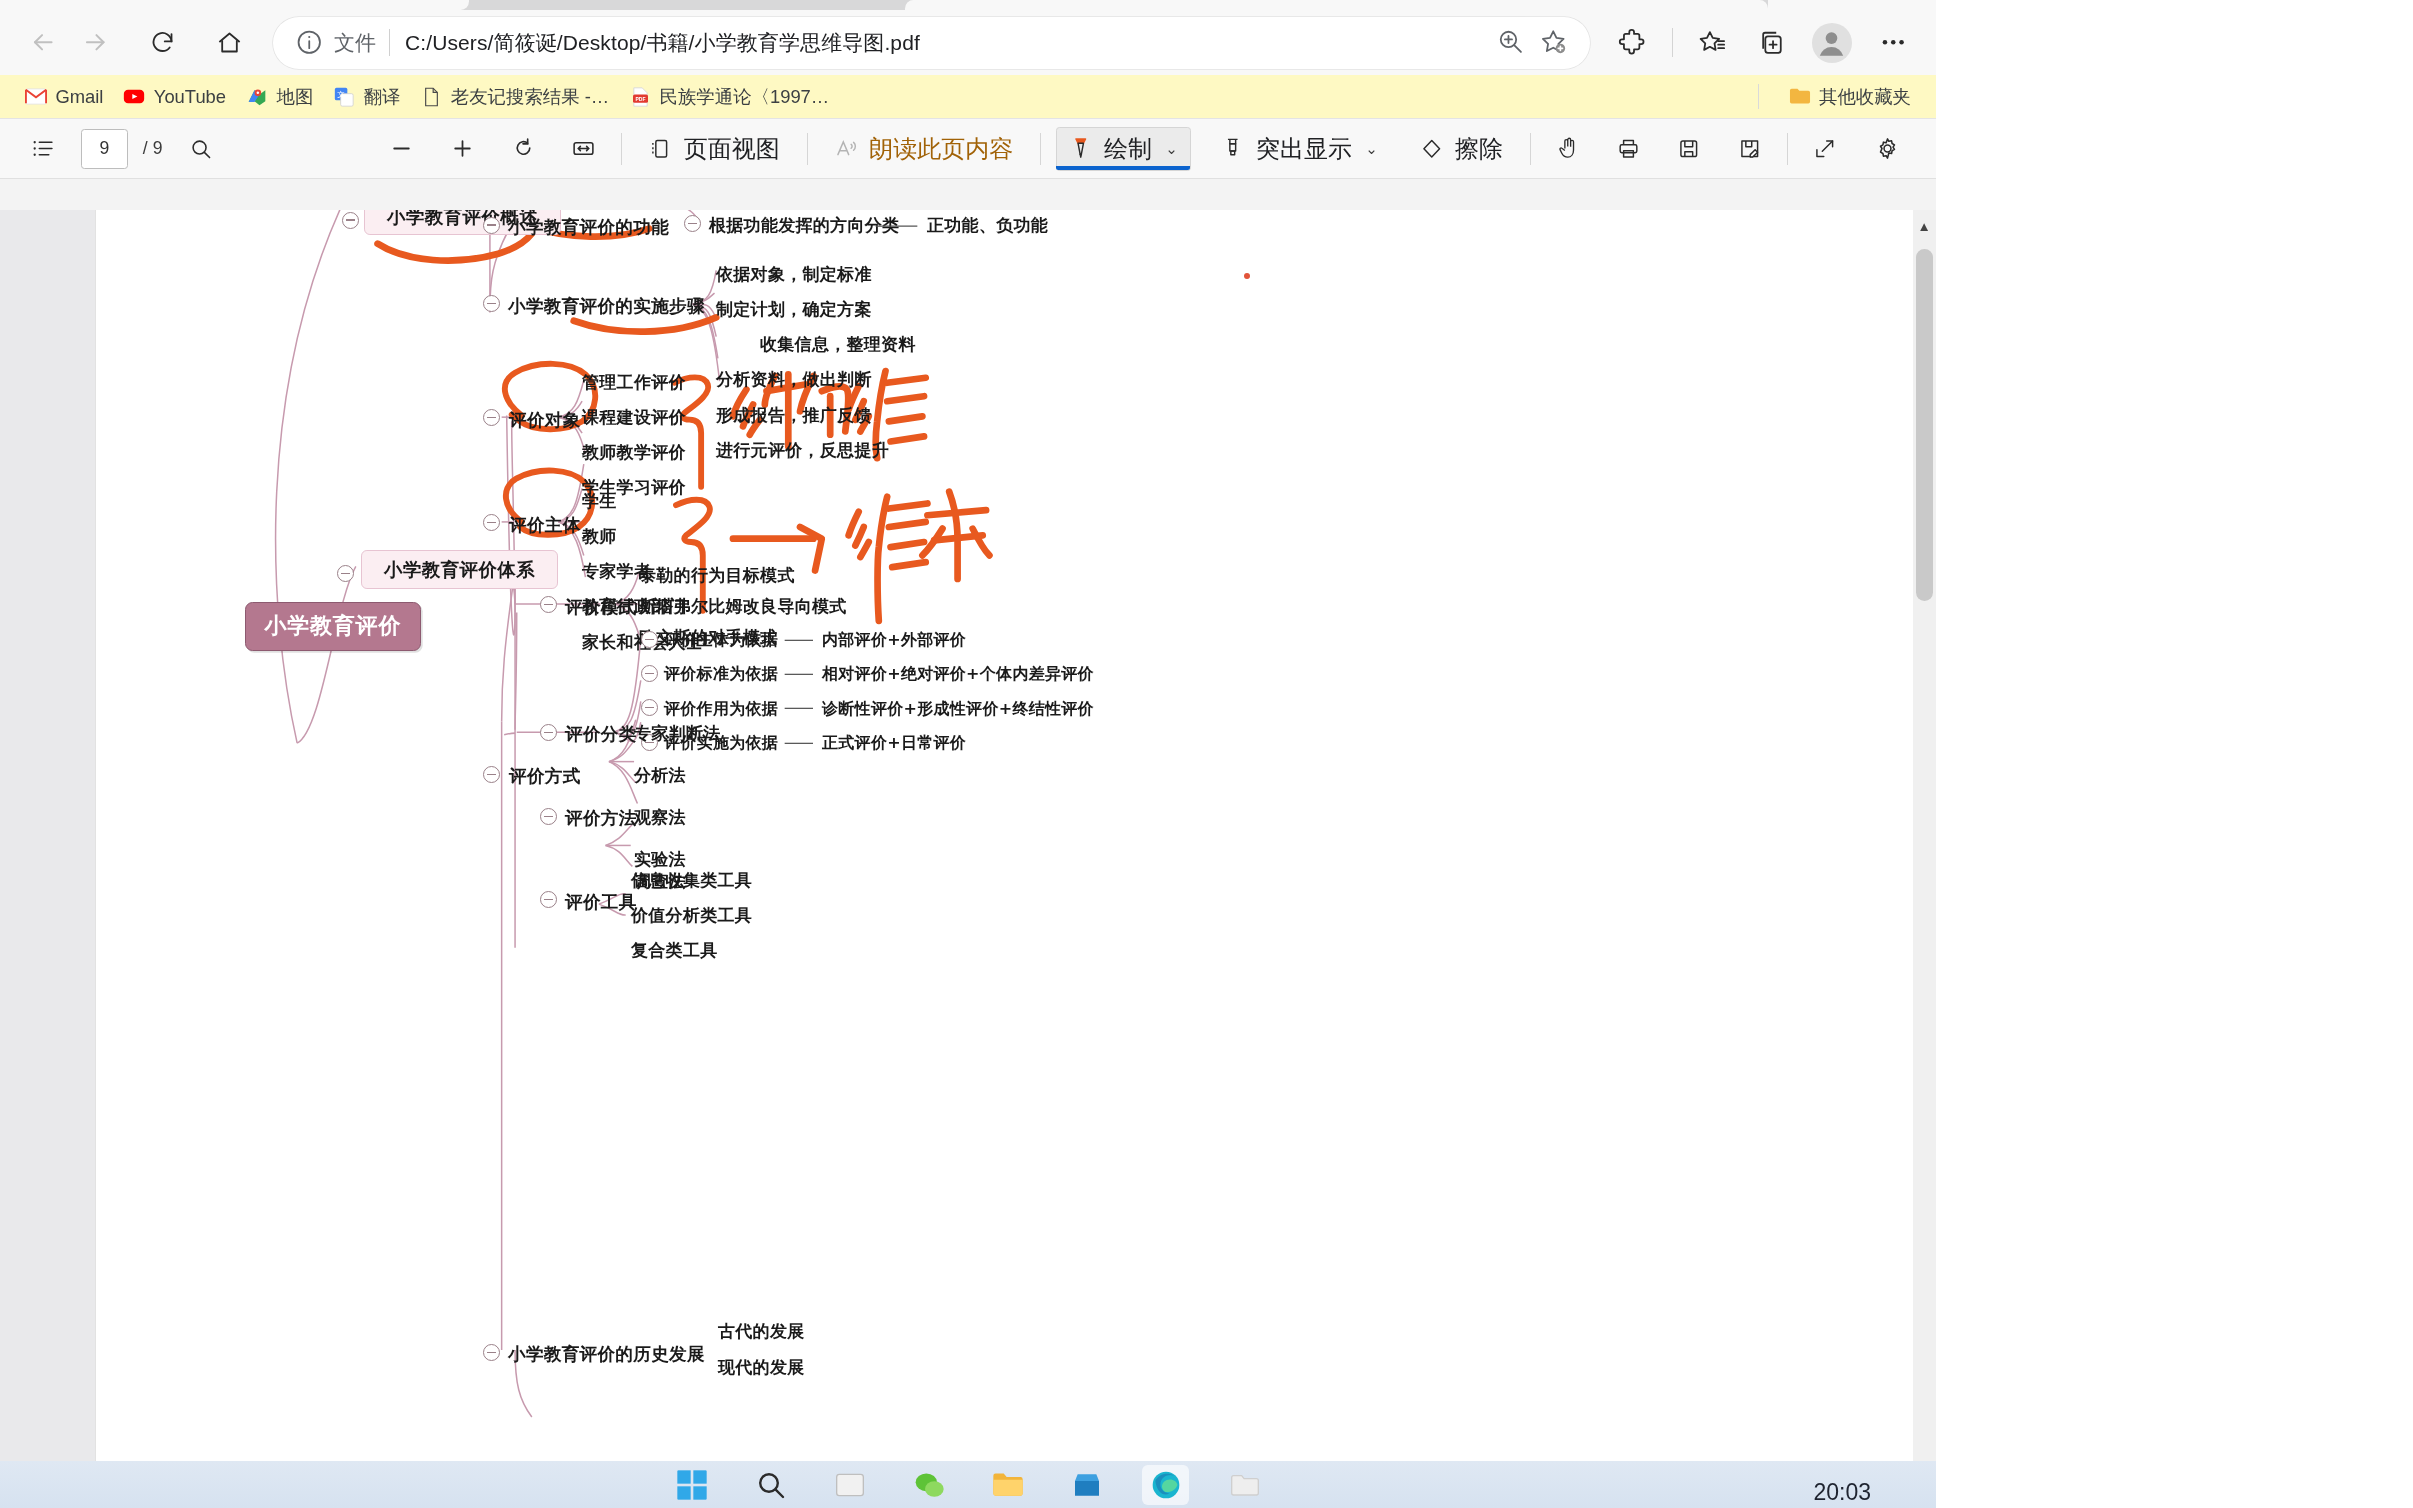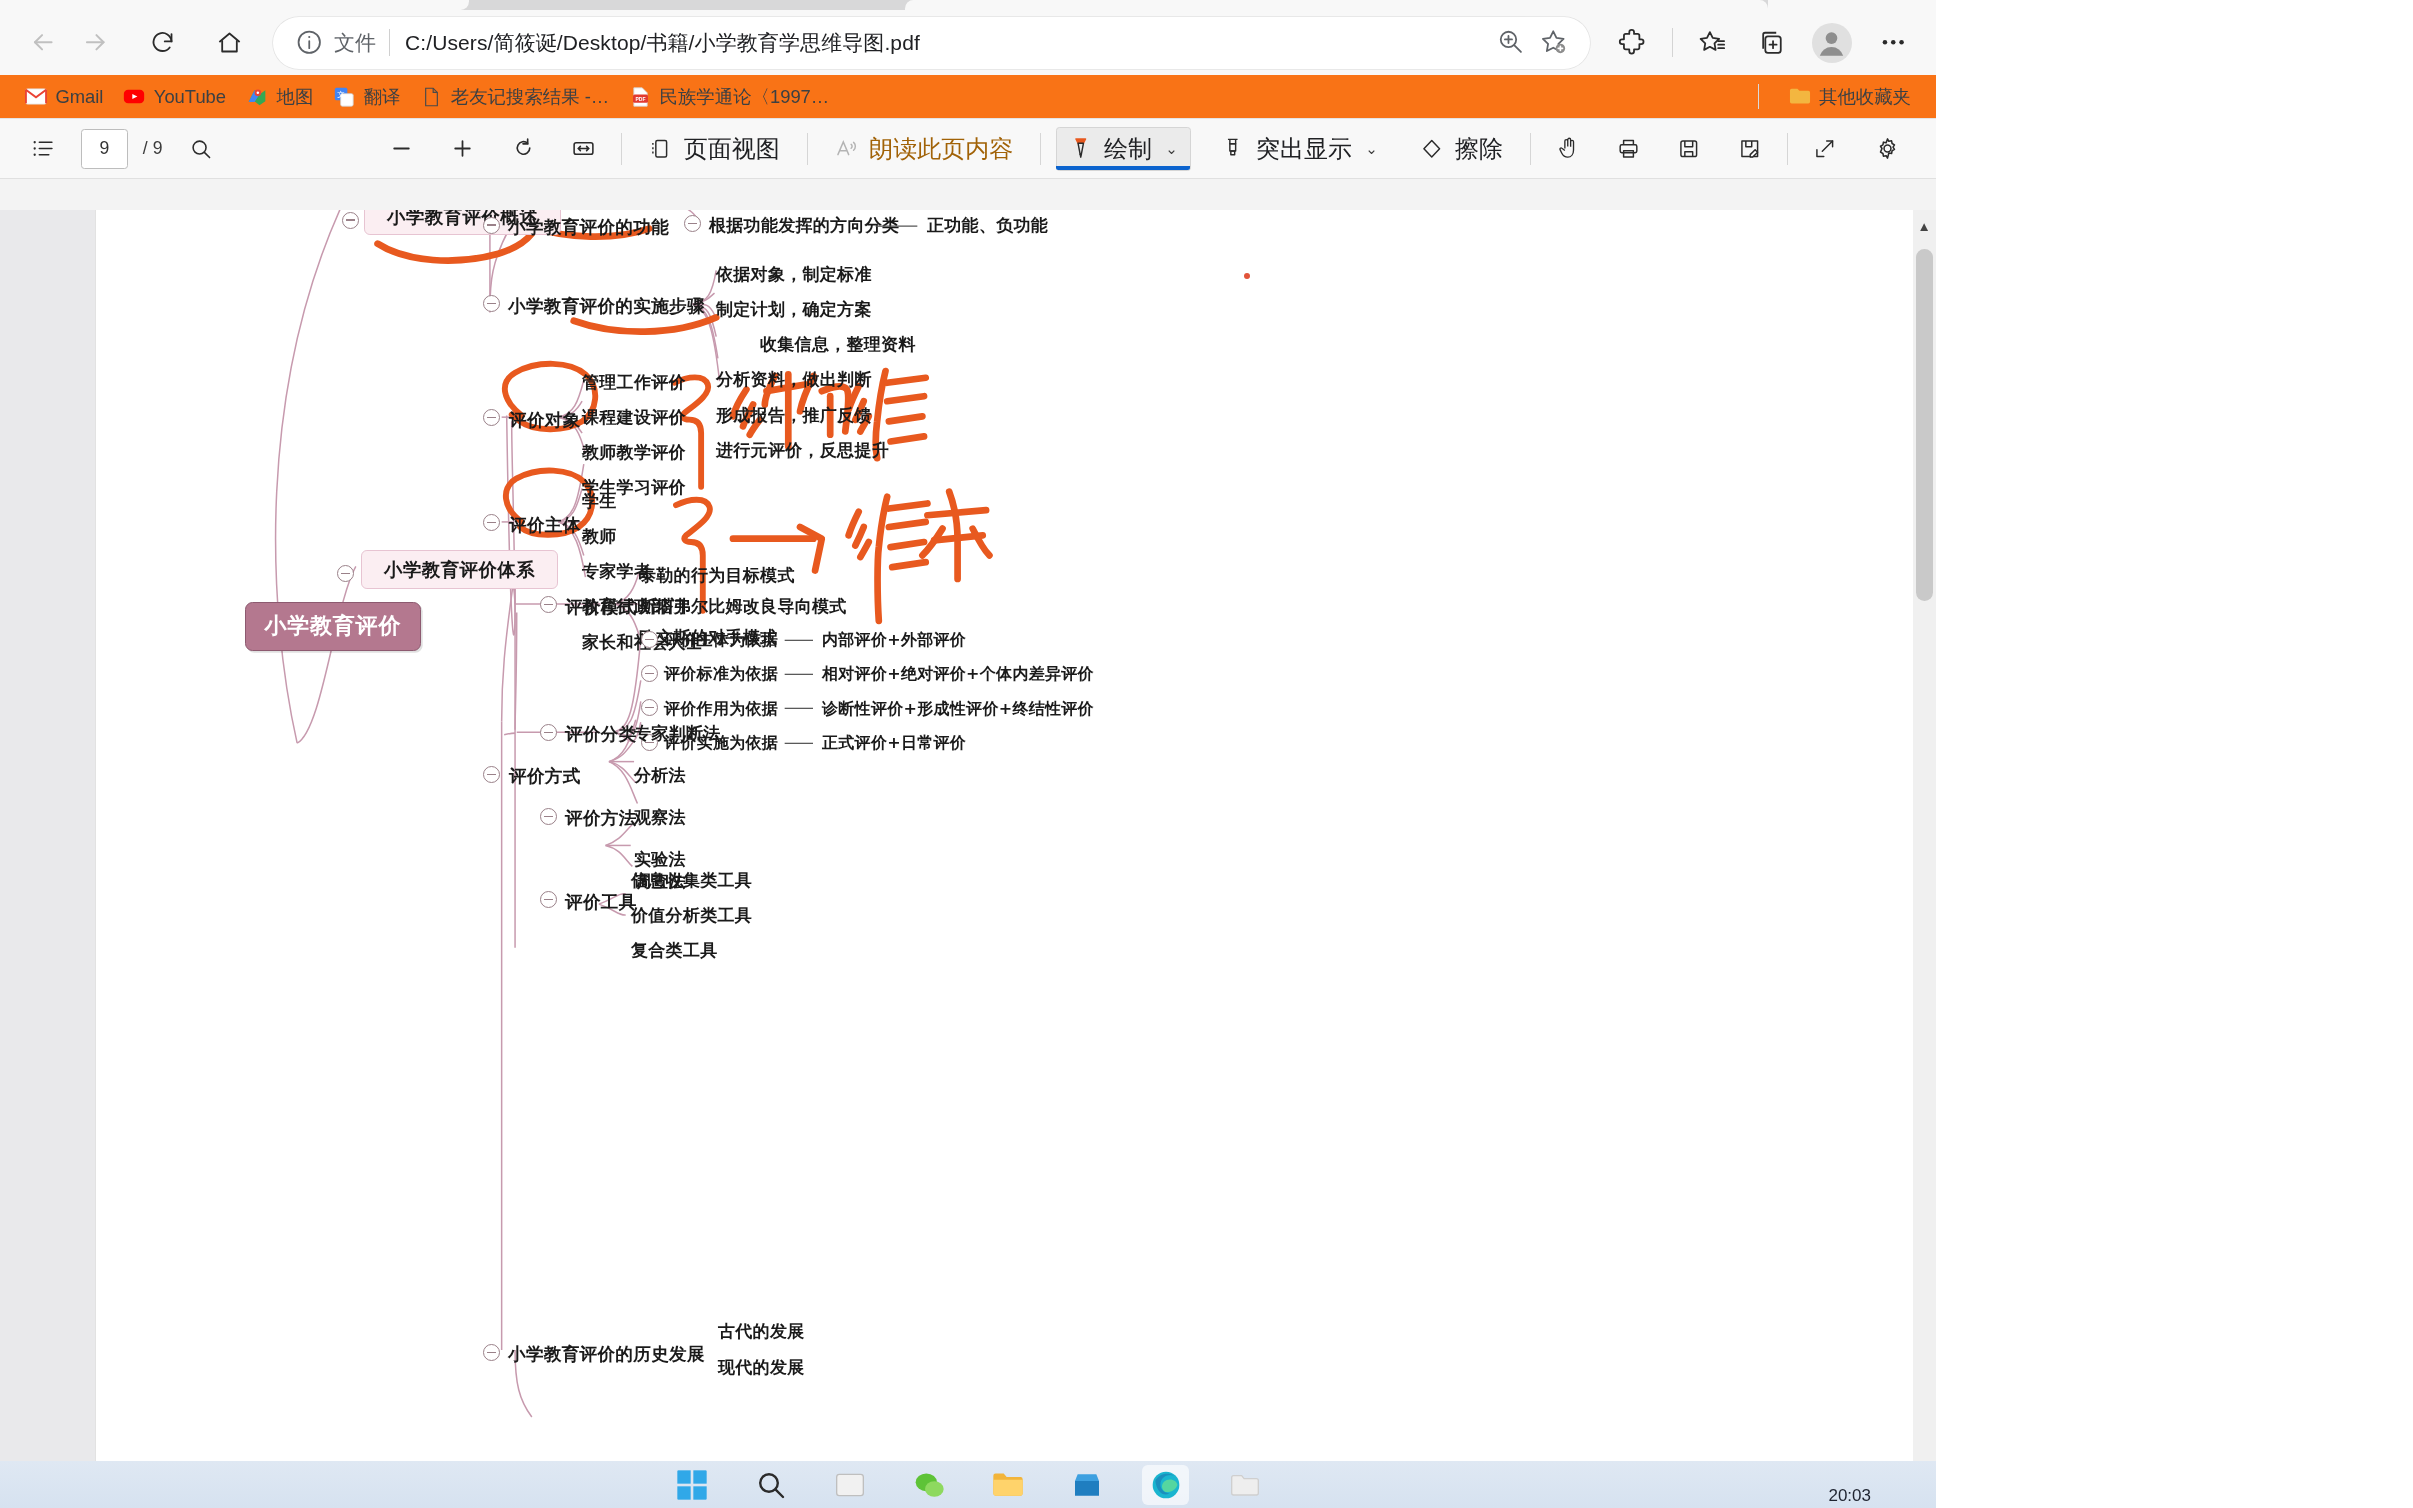--- a/index.html
+++ b/index.html
@@ -56,21 +56,21 @@
   }
   .omni-right { margin-left:auto; display:flex; align-items:center; gap: 15px; }
 
   .nav-right { display:flex; align-items:center; gap: 6.7px; margin-left: 5px; }
   .avatar-btn {
     width:40px; height:40px; border-radius:50%; background:#e0e0e0;
     display:flex; align-items:center; justify-content:center; margin: 0 8.4px;
   }
 
   .bookmarks {
-    height: 44px; background:#f97316; display:flex; align-items:center;
+    height: 44px; background:#fef9c3; display:flex; align-items:center;
     padding: 0 15px; border-bottom:0.8px solid #e4e4e4; position:relative;
   }
   .bm {
     display:flex; align-items:center; gap:8.4px; padding: 4.2px 10px;
     border-radius:5px; font-size: 18.4px; color:#3c4043; white-space:nowrap;
   }
   .bm .bmi { width: 22px; height:22px; flex:none; display:flex; align-items:center; justify-content:center; }
   .bm-right { margin-left:auto; display:flex; align-items:center; gap:8.4px; }
   .bm-divider { width:0.8px; height:25px; background:#dadada; margin:0 11.7px; }
 
@@ -171,21 +171,21 @@
   
   .taskbar {
     position:absolute; left:0; right:0; bottom:0; height: 47px;
     background: linear-gradient(180deg,#dfe8f3,#d6e2f0);
     display:flex; align-items:center; justify-content:center; gap: 32px;
   }
   .tb-ico { width: 32px; height:32px; border-radius:5px; display:block; }
   .tb-ico-wrap { width:47px; height:40px; display:flex; align-items:center; justify-content:center; border-radius:5.9px; }
   .tb-ico-wrap.hl { background: rgba(255,255,255,.62); }
   .clock {
-    position:absolute; right: 65px; bottom: 3.4px; font-size: 17px; color:#1f2430;
+    position:absolute; right: 65px; bottom: 3.4px; font-size: 23px; color:#1f2430;
     text-align:right; line-height:1.05;
   }
 </style>
 </head>
 <body>
 
 <div id="browser">
 
   <div class="tabstrip">
     <div class="tab-a"></div>

